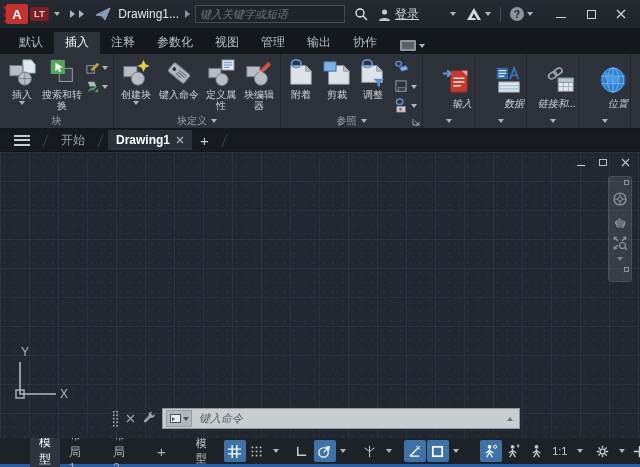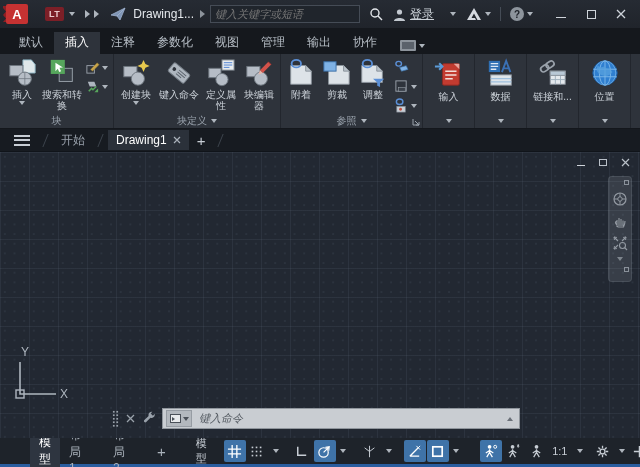--- a/index.html
+++ b/index.html
@@ -8,21 +8,21 @@
   .app { width:640px; height:467px; display:flex; flex-direction:column; background:#222832; }
 
   
   .titlebar { height:28px; background:linear-gradient(#262b33,#20242b); display:flex; align-items:center;
     padding:0 4px; color:#c7cdd4; font-size:12px; flex:0 0 auto; }
   .appbadge { width:22px; height:20px; background:#c53232; color:#fff; font-weight:bold; font-size:13px;
     display:flex; align-items:center; justify-content:center; border-radius:2px; position:relative; margin-left:2px;}
   .appbadge::before{content:"";position:absolute;left:-3px;top:2px;bottom:2px;width:3px;
     background:#8f1f24; clip-path:polygon(0 0,100% 0,100% 100%,0 100%,100% 78%,0 56%,100% 34%,0 12%);}
   .ltbadge { background:#7c1f27; color:#e8c9cb; font-size:9px; font-weight:bold; padding:2px 4px;
-    border-radius:2px; margin-left:17px; letter-spacing:.5px;}
+    border-radius:2px; margin-left:2px; letter-spacing:.5px;}
   .caret { width:0;height:0;border-left:3.5px solid transparent;border-right:3.5px solid transparent;
     border-top:4px solid #aeb5bd; display:inline-block; }
   .caret.up{ border-top:none; border-bottom:4px solid #6a7078;}
   .tb-btn { display:flex; align-items:center; gap:3px; padding:0 5px; height:24px; cursor:default;}
   .chev2 { display:flex; }
   .chev { width:0;height:0;border-top:4px solid transparent;border-bottom:4px solid transparent;
     border-left:5px solid #aeb5bd; margin-right:1px;}
   .doc-title { color:#e4e8ec; font-size:12px; margin:0 6px 0 2px; }
   .searchbox { width:150px; height:18px; background:#20252c; border:1px solid #454c56;
     display:flex; align-items:center; padding:0 4px; margin:0 4px;}
@@ -53,34 +53,34 @@
   .rp-body { flex:1; display:flex; align-items:stretch; padding:2px 2px 0;}
   .rp-title { height:15px; font-size:10px; color:#9aa3ad; display:flex; align-items:center;
     justify-content:center; gap:4px; position:relative;}
   .bigbtn { display:flex; flex-direction:column; align-items:center; width:40px; padding:2px 0 1px; gap:1px; cursor:default;}
   .bigbtn .ic { width:30px; height:30px; flex:0 0 auto;}
   .bigbtn .lb { font-size:10px; line-height:11px; color:#ccd2d9; text-align:center; max-width:40px;}
   .smcol { display:flex; flex-direction:column; gap:4px; padding:4px 3px 0;}
   .smbtn { display:flex; align-items:center; gap:2px;}
   .smbtn svg { width:15px; height:15px;}
   .launcher { position:absolute; right:2px; bottom:2px;}
-  .rpanel.single .rp-body { flex-direction:column; align-items:center; padding-top:4px;}
+  .rpanel.single .rp-body { flex-direction:column; align-items:flex-end; padding-top:11px;font-style:italic;}
   .rpanel.single { width:52px; }
   .rpanel.single .ic { width:30px; height:30px;}
   .rpanel.single .lb { font-size:10px; color:#ccd2d9; margin-top:2px; white-space:nowrap;}
 
   
   .doctabs { height:23px; background:#171b21; display:flex; align-items:center; flex:0 0 auto;
     color:#9aa2ac; font-size:12px; border-bottom:1px solid #10141a; padding-left:6px;}
   .burger { width:16px; height:11px; border-top:2px solid #c7cdd4; border-bottom:2px solid #c7cdd4;
     position:relative; margin:0 8px;}
   .burger::after{content:"";position:absolute;left:0;right:0;top:2.5px;height:2px;background:#c7cdd4;}
   .slash { width:1px; height:13px; background:#3d444d; transform:skewX(-22deg); margin:0 7px;}
   .dtab { padding:3px 8px; display:flex; align-items:center; gap:6px;}
-  .dtab.active { background:#2b313a; color:#fff; font-weight:normal;}
+  .dtab.active { background:#2b313a; color:#fff; font-weight:bold;}
   .dtab-close svg{ width:8px; height:8px; display:block;}
   .dtab-new { font-size:15px; color:#c7cdd4; padding:0 8px;}
 
   
   .canvas { position:relative; flex:1; background:#222832; overflow:hidden;
     background-image:
       linear-gradient(rgba(130,150,175,0.10) 1px, transparent 1px),
       linear-gradient(90deg, rgba(130,150,175,0.10) 1px, transparent 1px),
       radial-gradient(rgba(150,170,195,0.10) 0.6px, transparent 1px);
     background-size:29px 29px, 29px 29px, 9.66px 9.66px;}

